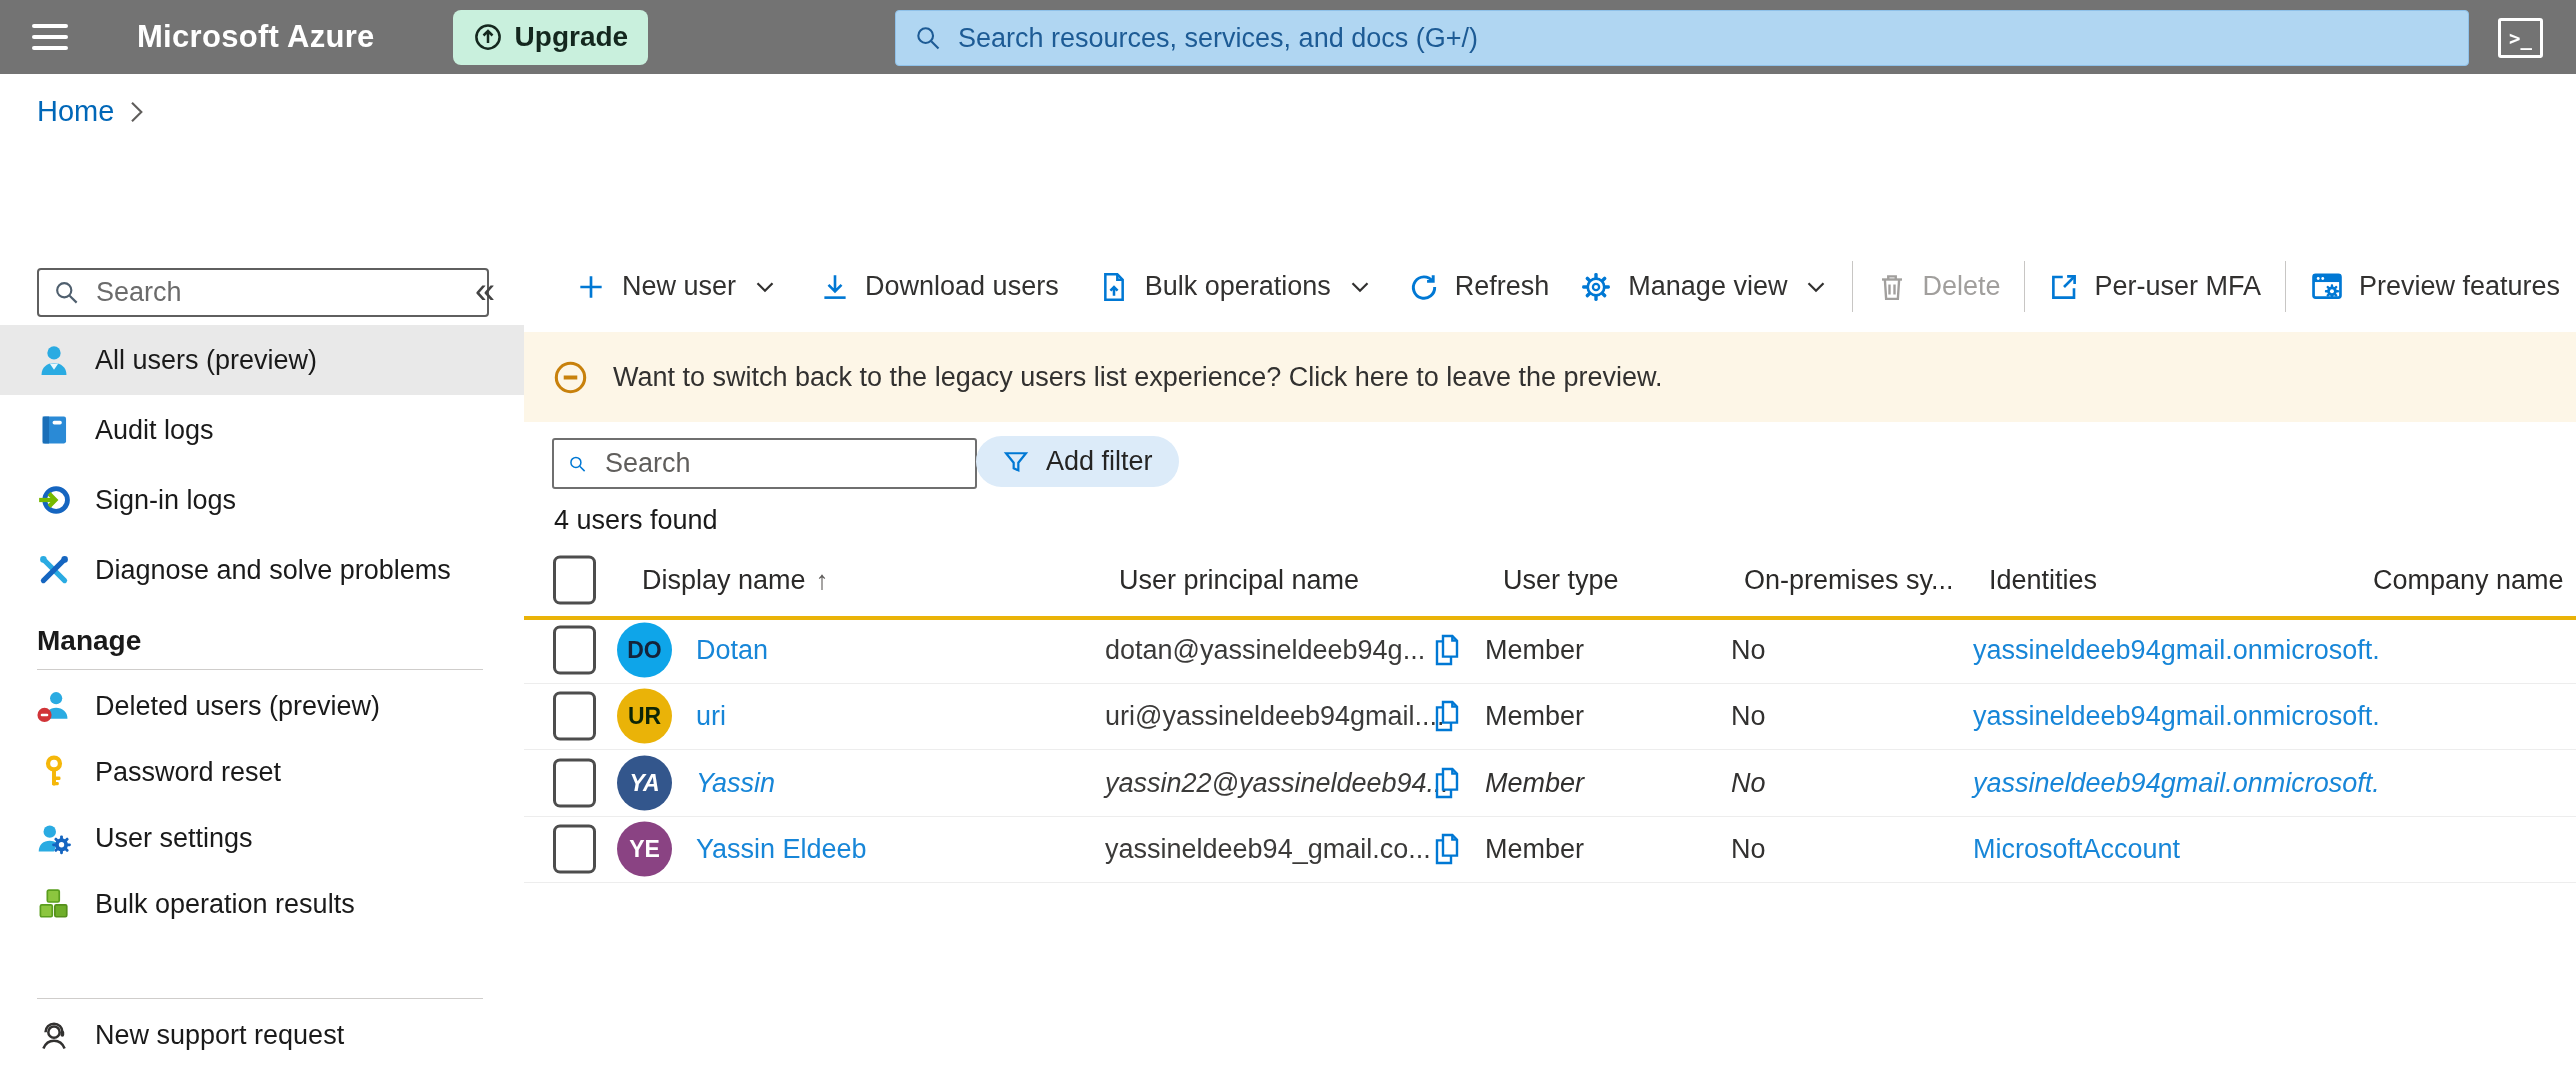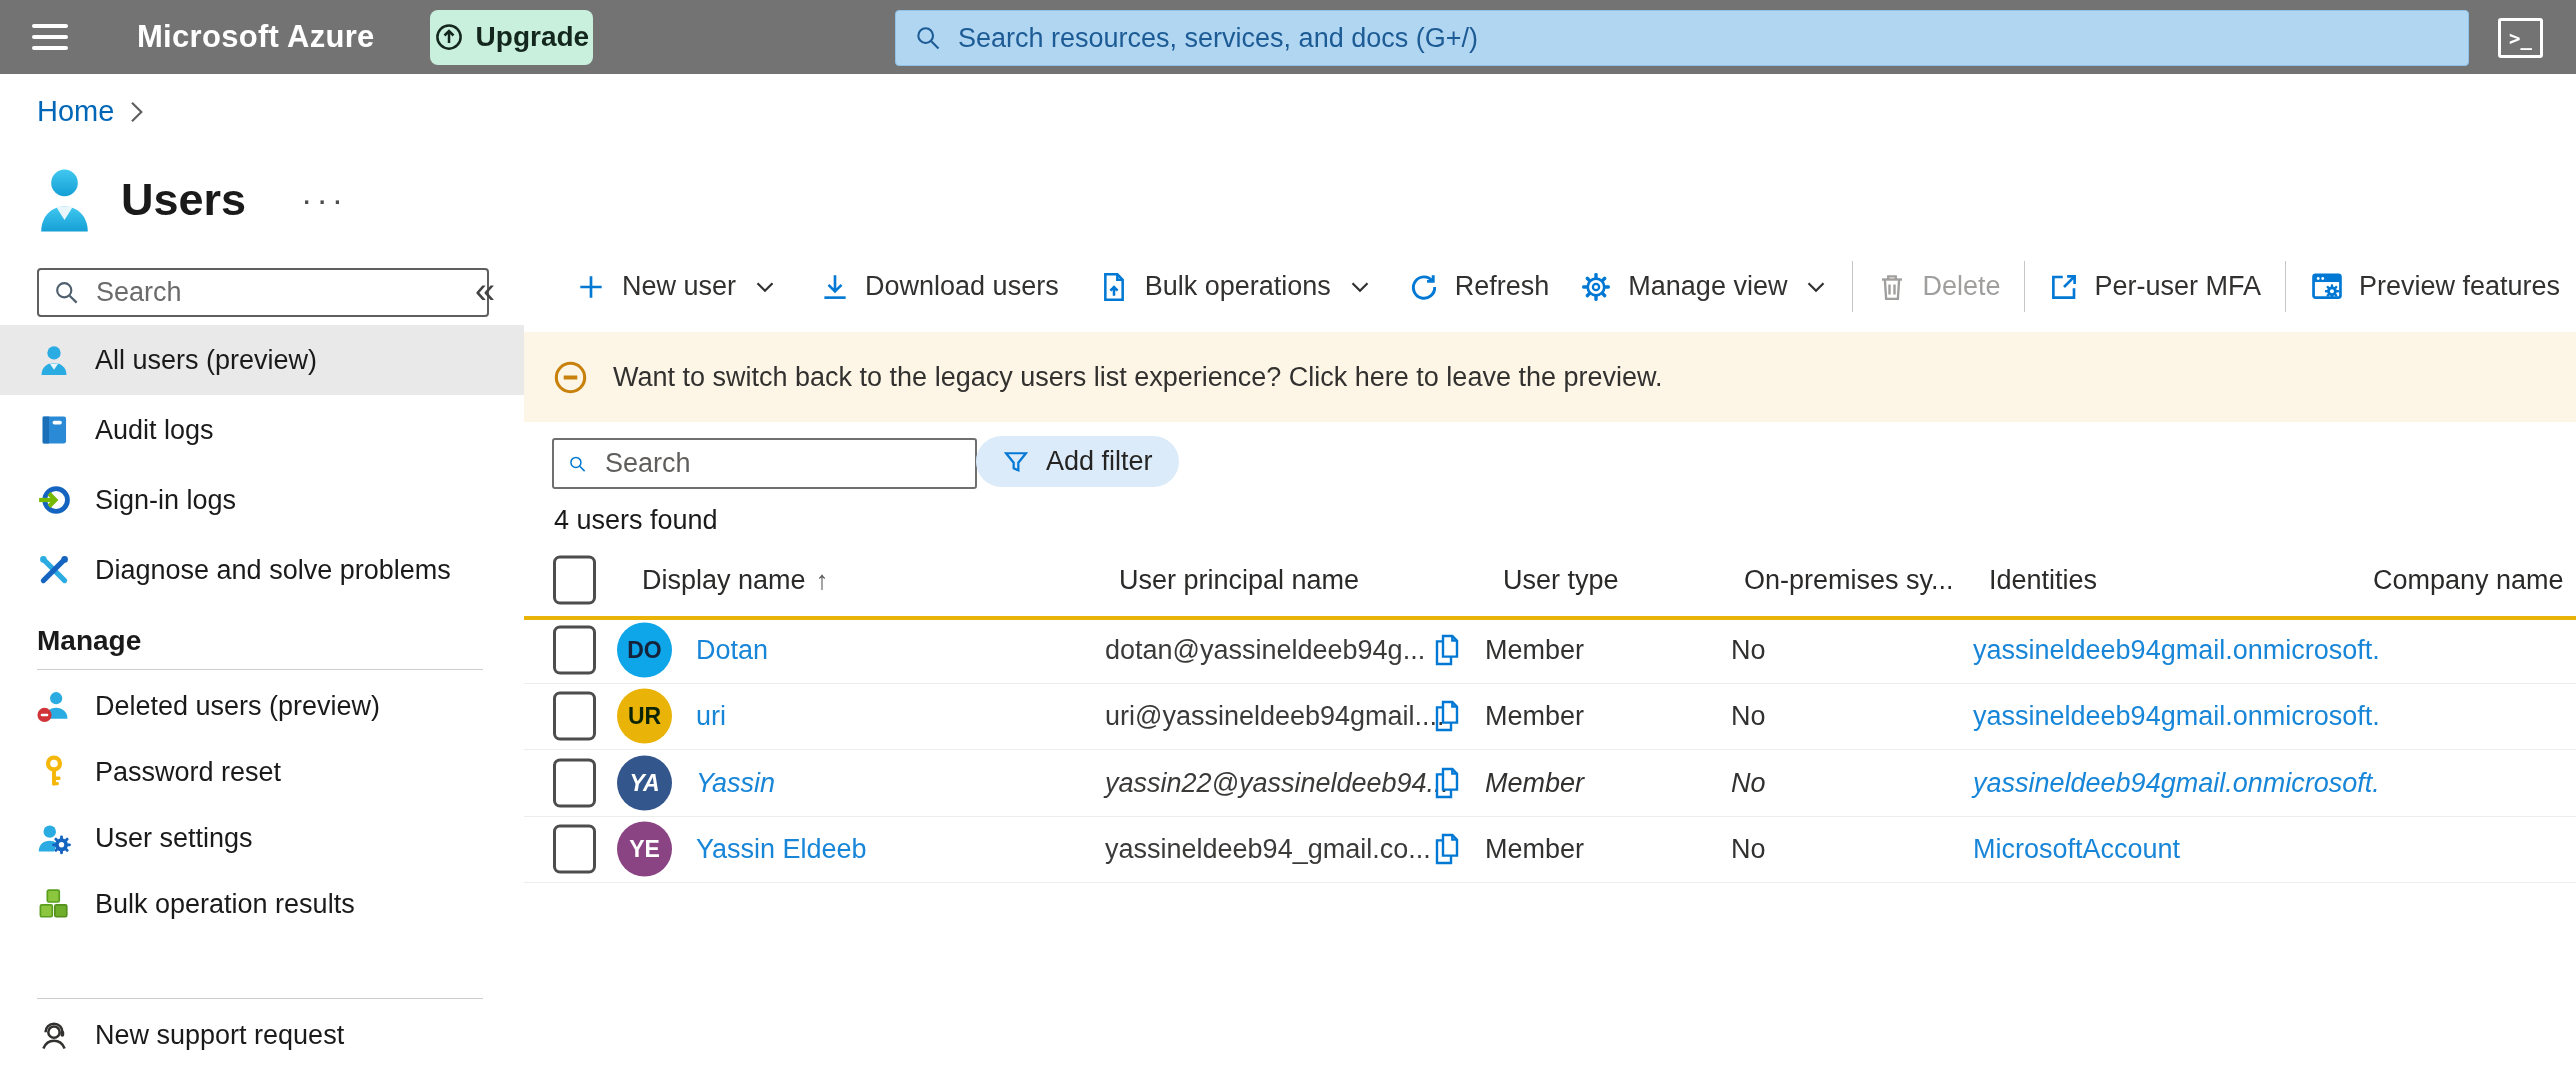--- a/index.html
+++ b/index.html
@@ -3,22 +3,22 @@
 <meta charset="utf-8">
 <style>
   html,body{margin:0;padding:0;background:#fff;}
   .screen{position:relative;width:2576px;height:1085px;background:#fff;overflow:hidden;
           font-family:"Liberation Sans",sans-serif;color:#323130;}
   
   .topbar{position:absolute;left:0;top:0;width:100%;height:74px;background:#737373;display:flex;align-items:center;}
   .hamburger{margin-left:32px;width:36px;cursor:pointer;}
   .hamburger div{height:4px;background:#fff;border-radius:2px;margin:7px 0;}
   .brand{margin-left:69px;color:#fff;font-size:31px;font-weight:700;letter-spacing:0.3px;}
-  .upgrade{margin-left:55px;height:55px;background:#c9f0dd;border-radius:8px;display:flex;align-items:center;
-           padding:0 4px;gap:12px;color:#14271e;font-size:28px;font-weight:700;cursor:pointer;}
+  .upgrade{margin-left:78px;height:55px;background:#c9f0dd;border-radius:8px;display:flex;align-items:center;
+           padding:0 20px;gap:12px;color:#14271e;font-size:28px;font-weight:700;cursor:pointer;}
   .top-search{position:absolute;left:895px;right:107px;top:10px;height:54px;background:#b0d6f2;border:1px solid #8fc1e9;
               border-radius:4px;display:flex;align-items:center;padding:0 18px;gap:14px;}
   .top-search svg{flex:none;}
   .top-search input{flex:1;border:none;outline:none;background:transparent;font-size:27px;color:#1d5b95;
                     font-family:"Liberation Sans",sans-serif;}
   .top-search input::placeholder{color:#1d5b95;opacity:1;}
   .cloudshell{position:absolute;right:33px;top:18px;width:39px;height:34px;border:3px solid #fff;border-radius:3px;
               color:#fff;font-family:"DejaVu Sans Mono",monospace;font-size:19px;font-weight:700;
               display:flex;align-items:center;justify-content:center;cursor:pointer;}
   
@@ -108,37 +108,20 @@
     <div class="cloudshell">&gt;_</div>
   </div>
 
   <div class="breadcrumb">
     <a>Home</a>
     <svg width="16" height="24" viewBox="0 0 12 18" fill="none" stroke="#605e5c" stroke-width="1.6">
         <path d="M3 2l7 7-7 7"></path>
       </svg>
   </div>
 
-  <div class="title-row">
-    <span style="display:flex;">
-      <svg width="57" height="71" viewBox="0 0 24 28">
-        <defs>
-            <linearGradient id="pg" x1="0" y1="0" x2="0" y2="1">
-              <stop offset="0" stop-color="#41c8f0"></stop>
-              <stop offset="1" stop-color="#159fd5"></stop>
-            </linearGradient>
-          </defs>
-        <circle cx="12" cy="7" r="5.6" fill="url(#pg)"></circle>
-        <path d="M2.2 27.5c0-6.6 4.4-10.6 9.8-10.6s9.8 4 9.8 10.6z" fill="url(#pg)"></path>
-        <path d="M8.4 16.9h7.2L12 22.6z" fill="#e9f7fc"></path>
-      </svg>
-    </span>
-    <span class="page-title">Users</span>
-    <span class="title-dots">···</span>
-  </div>
 
   <div class="side-search">
     <svg width="27" height="27" viewBox="0 0 24 24" fill="none" stroke="#4f5f6e" stroke-width="1.9">
         <circle cx="10" cy="10" r="6.3"></circle>
         <path d="M14.8 14.8L21 21"></path>
       </svg>
     <input type="text" placeholder="Search" style="">
   </div>
   <div class="collapse">«</div>
 

